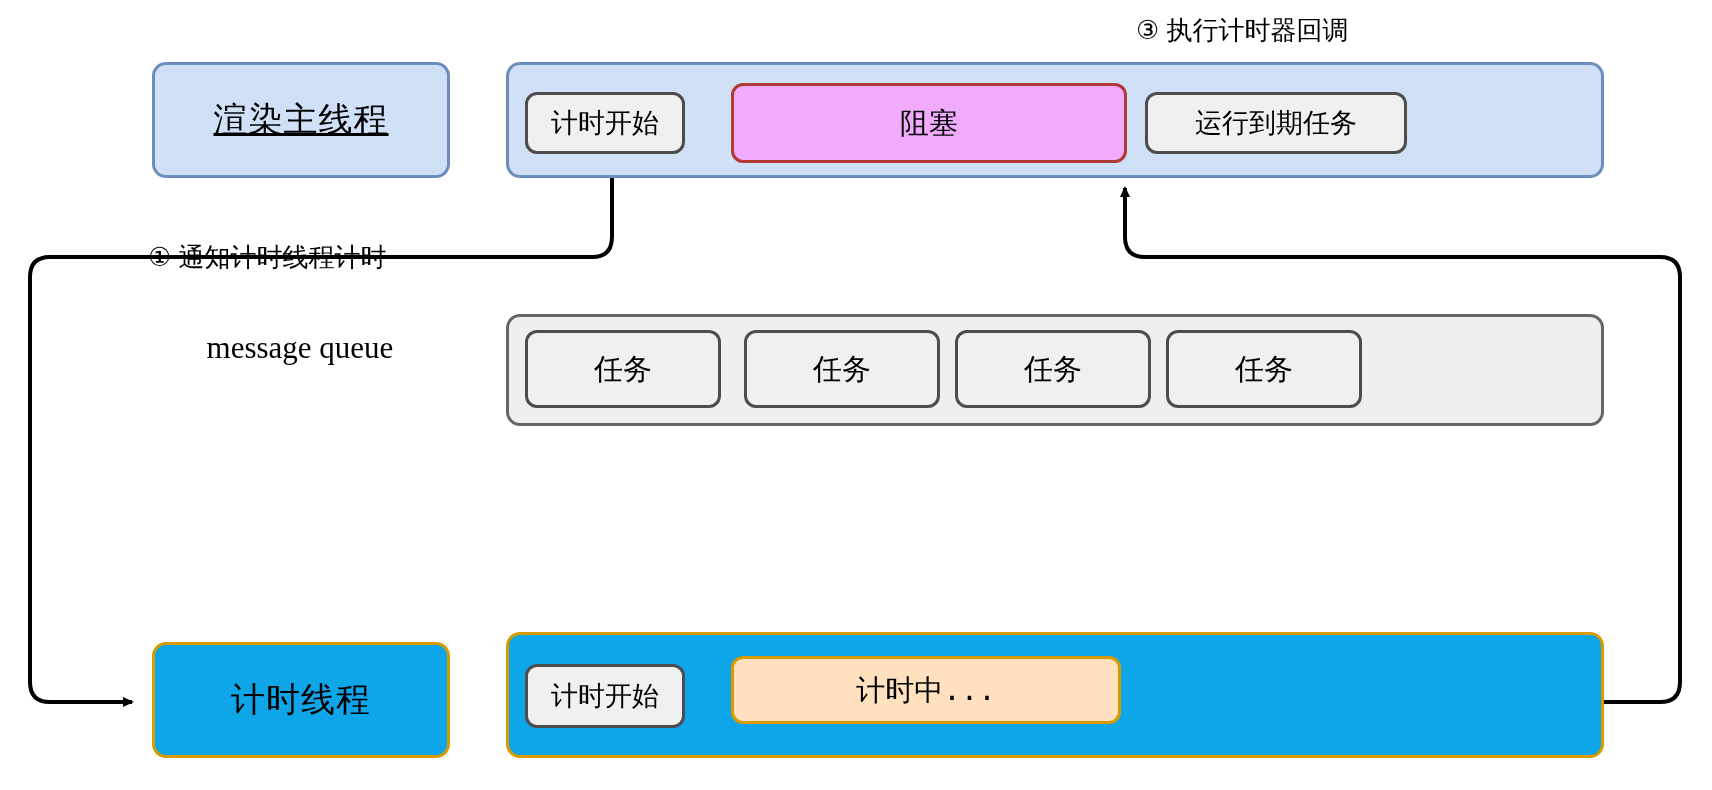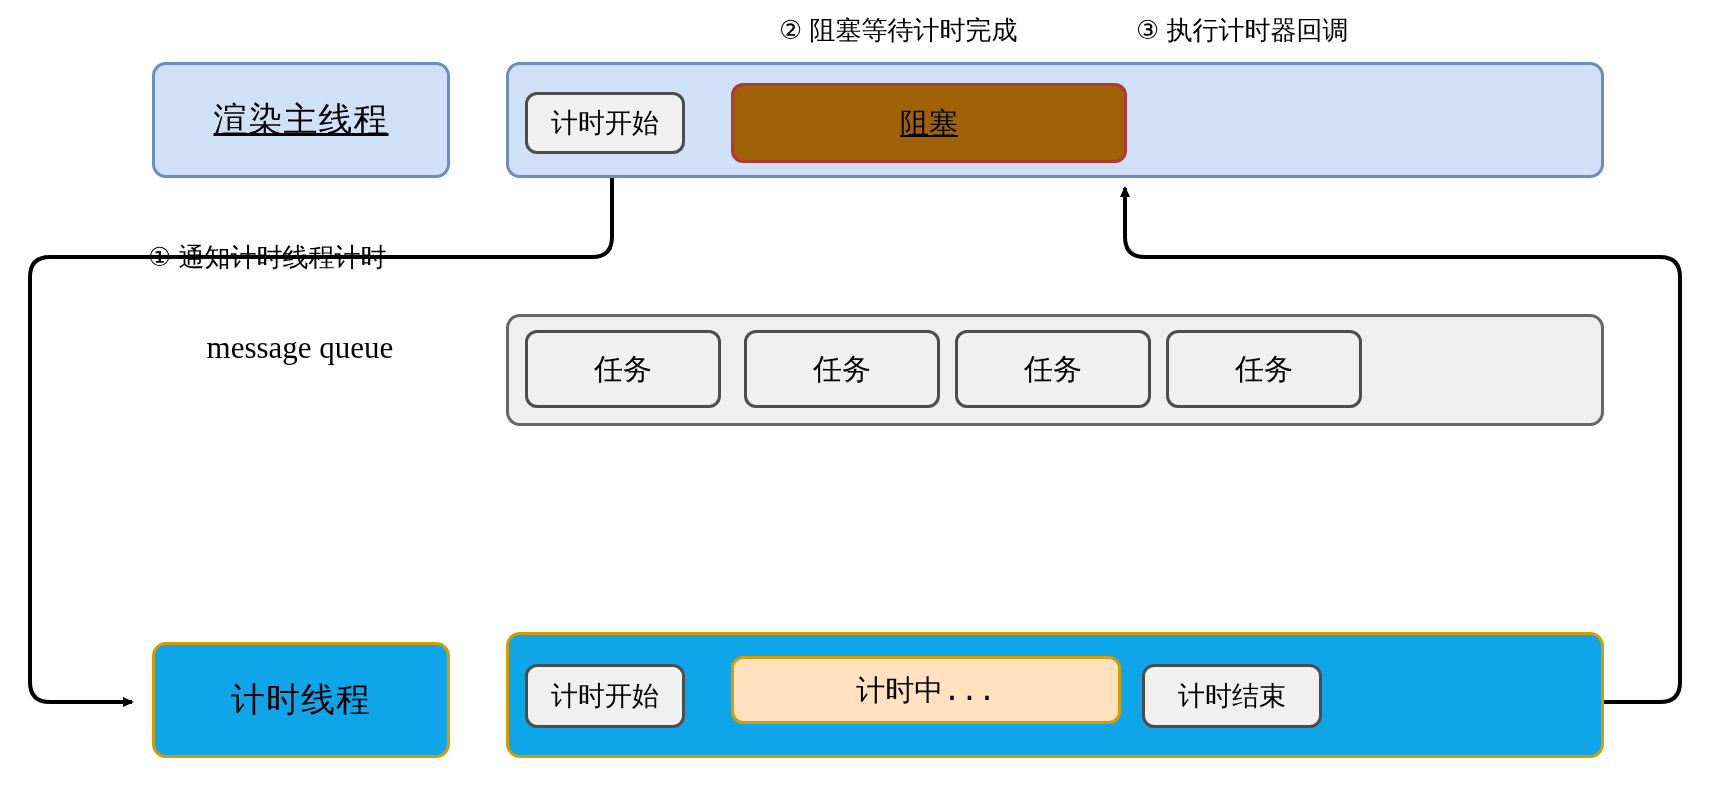--- a/index.html
+++ b/index.html
@@ -48,21 +48,21 @@
     align-items: center;
     justify-content: center;
     line-height: 1;
   }
 
   .lane-blue   { background: #cfe0f7; border-color: #6c8ebf; text-decoration: underline; }
   .lane-grey   { background: #efefef; border-color: #666666; }
   .lane-orange { background: #0ea5e9; border-color: #d79b00; }
 
   .chip-grey   { background: #f0f0f0; border-color: #4d4d4d; }
-  .chip-red    { background: #a16207; border-color: #b03a36; text-decoration: underline; }
+  .chip-red    { background: #f0abfc; border-color: #b03a36; }
   .chip-orange { background: #ffe1bf; border-color: #d79b00; }
 
   
   .lane-title {
     font-size: 34px;
     letter-spacing: 1px;
     white-space: nowrap;
   }
   .chip-label {
     font-size: 27px;
@@ -105,38 +105,40 @@
       <marker id="arrowhead" markerWidth="12" markerHeight="12" refX="9" refY="5" orient="auto" markerUnits="userSpaceOnUse">
         <path d="M0,0 L11,5 L0,10 z" fill="#000000"></path>
       </marker>
     </defs>
 
     <path d="M 612 178 L 612 237 Q 612 257 592 257 L 50 257 Q 30 257 30 277 L 30 682 Q 30 702 50 702 L 132 702" fill="none" stroke="#000000" stroke-width="4" marker-end="url(#arrowhead)"></path>
 
     <path d="M 1325 702 L 1660 702 Q 1680 702 1680 682 L 1680 277 Q 1680 257 1660 257 L 1145 257 Q 1125 257 1125 237 L 1125 188" fill="none" stroke="#000000" stroke-width="4" marker-end="url(#arrowhead)"></path>
   </svg>
 
-  <div class="step-note" style="left:779px; top:13px;">② 阻塞等待计时完成</div>
   <div class="step-note" style="left:1136px; top:13px;">③ 执行计时器回调</div>
   <div class="step-note" style="left:148px; top:240px;">① 通知计时线程计时</div>
 
   <div class="lane lane-blue" style="left:152px; top:62px; width:298px; height:116px;">
     <span class="lane-title">渲染主线程</span>
   </div>
 
   <div class="lane lane-blue" style="left:506px; top:62px; width:1098px; height:116px;"></div>
 
   <div class="chip chip-grey" style="left:525px; top:92px; width:160px; height:62px;">
     <span class="chip-label">计时开始</span>
   </div>
 
   <div class="chip chip-red" style="left:731px; top:83px; width:396px; height:80px;">
     <span class="chip-label-lg">阻塞</span>
   </div>
 
+  <div class="chip chip-grey" style="left:1145px; top:92px; width:262px; height:62px;">
+    <span class="chip-label">运行到期任务</span>
+  </div>
 
   <div class="queue-caption" style="left:130px; top:330px; width:340px;">
     <span class="en">message queue</span>
   </div>
 
   <div class="lane lane-grey" style="left:506px; top:314px; width:1098px; height:112px;"></div>
 
   <div class="chip chip-grey" style="left:525px; top:330px; width:196px; height:78px;">
     <span class="chip-label-lg">任务</span>
   </div>
@@ -157,17 +159,14 @@
   <div class="lane lane-orange" style="left:506px; top:632px; width:1098px; height:126px;"></div>
 
   <div class="chip chip-grey" style="left:525px; top:664px; width:160px; height:64px;">
     <span class="chip-label">计时开始</span>
   </div>
 
   <div class="chip chip-orange" style="left:731px; top:656px; width:390px; height:68px;">
     <span class="chip-label-lg mono-dots">计时中...</span>
   </div>
 
-  <div class="chip chip-grey" style="left:1142px; top:664px; width:180px; height:64px;">
-    <span class="chip-label">计时结束</span>
-  </div>
 
 </div>
 
 </body></html>

